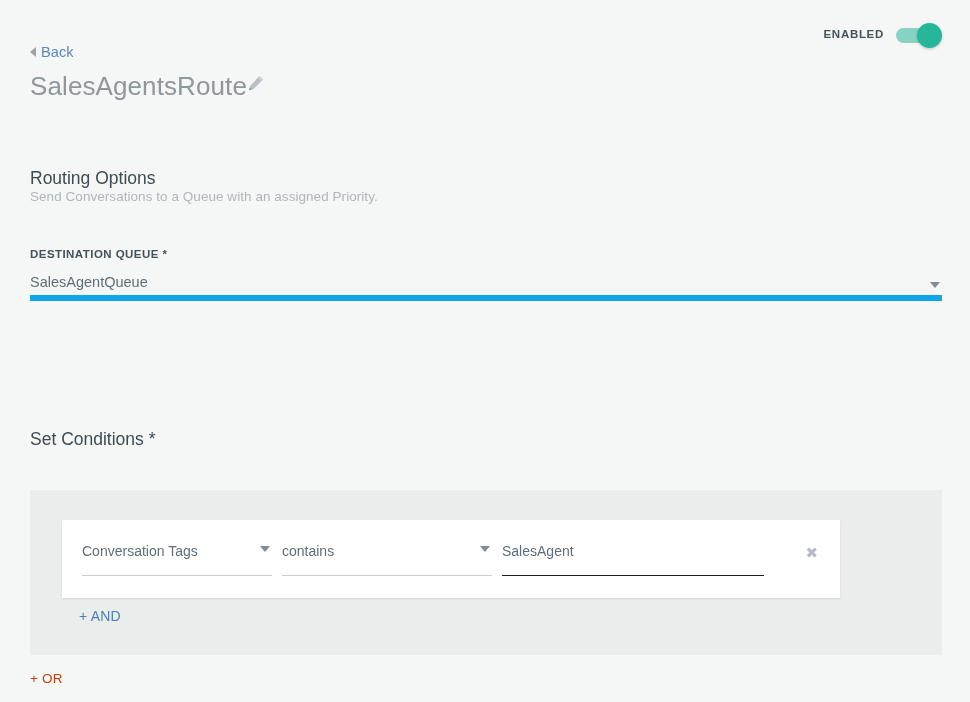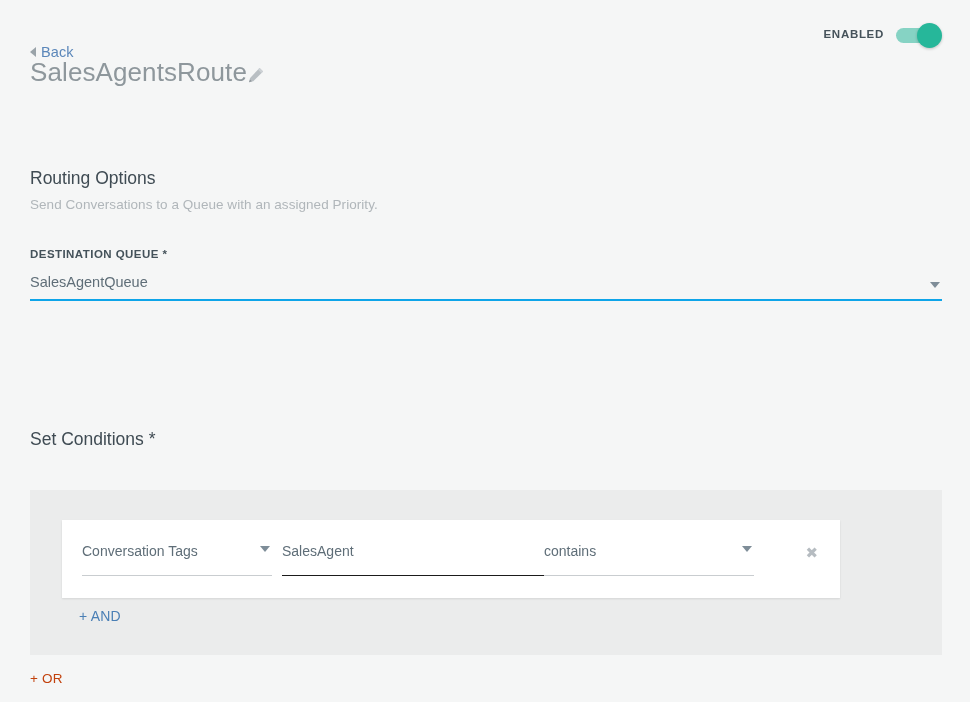--- a/index.html
+++ b/index.html
@@ -77,23 +77,23 @@
     height: 25px;
     border-radius: 50%;
     background: #26b79a;
     box-shadow: 0 1px 3px rgba(0,0,0,.22);
   }
 
   
   .title-row {
     position: absolute;
     left: 30px;
-    top: 56px;
-    display: flex;
-    align-items: flex-end;
+    top: 70px;
+    display: flex;
+    align-items: flex-start;
   }
   .page-title {
     font-size: 26px;
     font-weight: normal;
     color: #8e979c;
     letter-spacing: .1px;
     line-height: 32px;
   }
   .edit-icon {
     cursor: pointer;
@@ -103,21 +103,20 @@
 
   
   .section-title {
     font-size: 17.5px;
     color: #3f4b53;
     font-weight: normal;
   }
   .section-sub {
     font-size: 13.5px;
     color: #b0b6ba;
-    margin-top: 8px;
     letter-spacing: .05px;
   }
 
   .routing-options { position: absolute; left: 30px; top: 168px; }
   .set-conditions  { position: absolute; left: 30px; top: 429px; }
 
   
   .fields {
     position: absolute;
     left: 30px;
@@ -131,21 +130,21 @@
   .field-label {
     font-size: 11.5px;
     font-weight: bold;
     letter-spacing: .45px;
     color: #44525a;
     text-transform: uppercase;
   }
   .select-ctl {
     position: relative;
     margin-top: 13px;
-    border-bottom: 2px solid #0ea5e9;
+    border-bottom: 6px solid #0ea5e9;
     height: 28px;
     cursor: pointer;
   }
   .select-ctl .val {
     font-size: 14.5px;
     color: #5f6e78;
   }
   .caret-down {
     position: absolute;
     right: 2px;
@@ -295,31 +294,31 @@
 
   <div class="cond-card">
     <div class="cond-inner">
 
       <div class="cond-field cf-attr">
         <span class="txt">Conversation Tags</span>
         <span class="caret-down"></span>
         <span class="rule"></span>
       </div>
 
-      <div class="cond-field cf-val">
-        <span class="txt">SalesAgent</span>
-        <span class="rule dark"></span>
-      </div>
-
       <div class="cond-field cf-op">
         <span class="txt">contains</span>
         <span class="caret-down"></span>
         <span class="rule"></span>
       </div>
 
+      <div class="cond-field cf-val">
+        <span class="txt">SalesAgent</span>
+        <span class="rule dark"></span>
+      </div>
+
     </div>
 
     <span class="remove-btn">✖</span>
   </div>
 
   <div class="add-and">+ AND</div>
 
 </div>
 
 <div class="add-or">+ OR</div>

